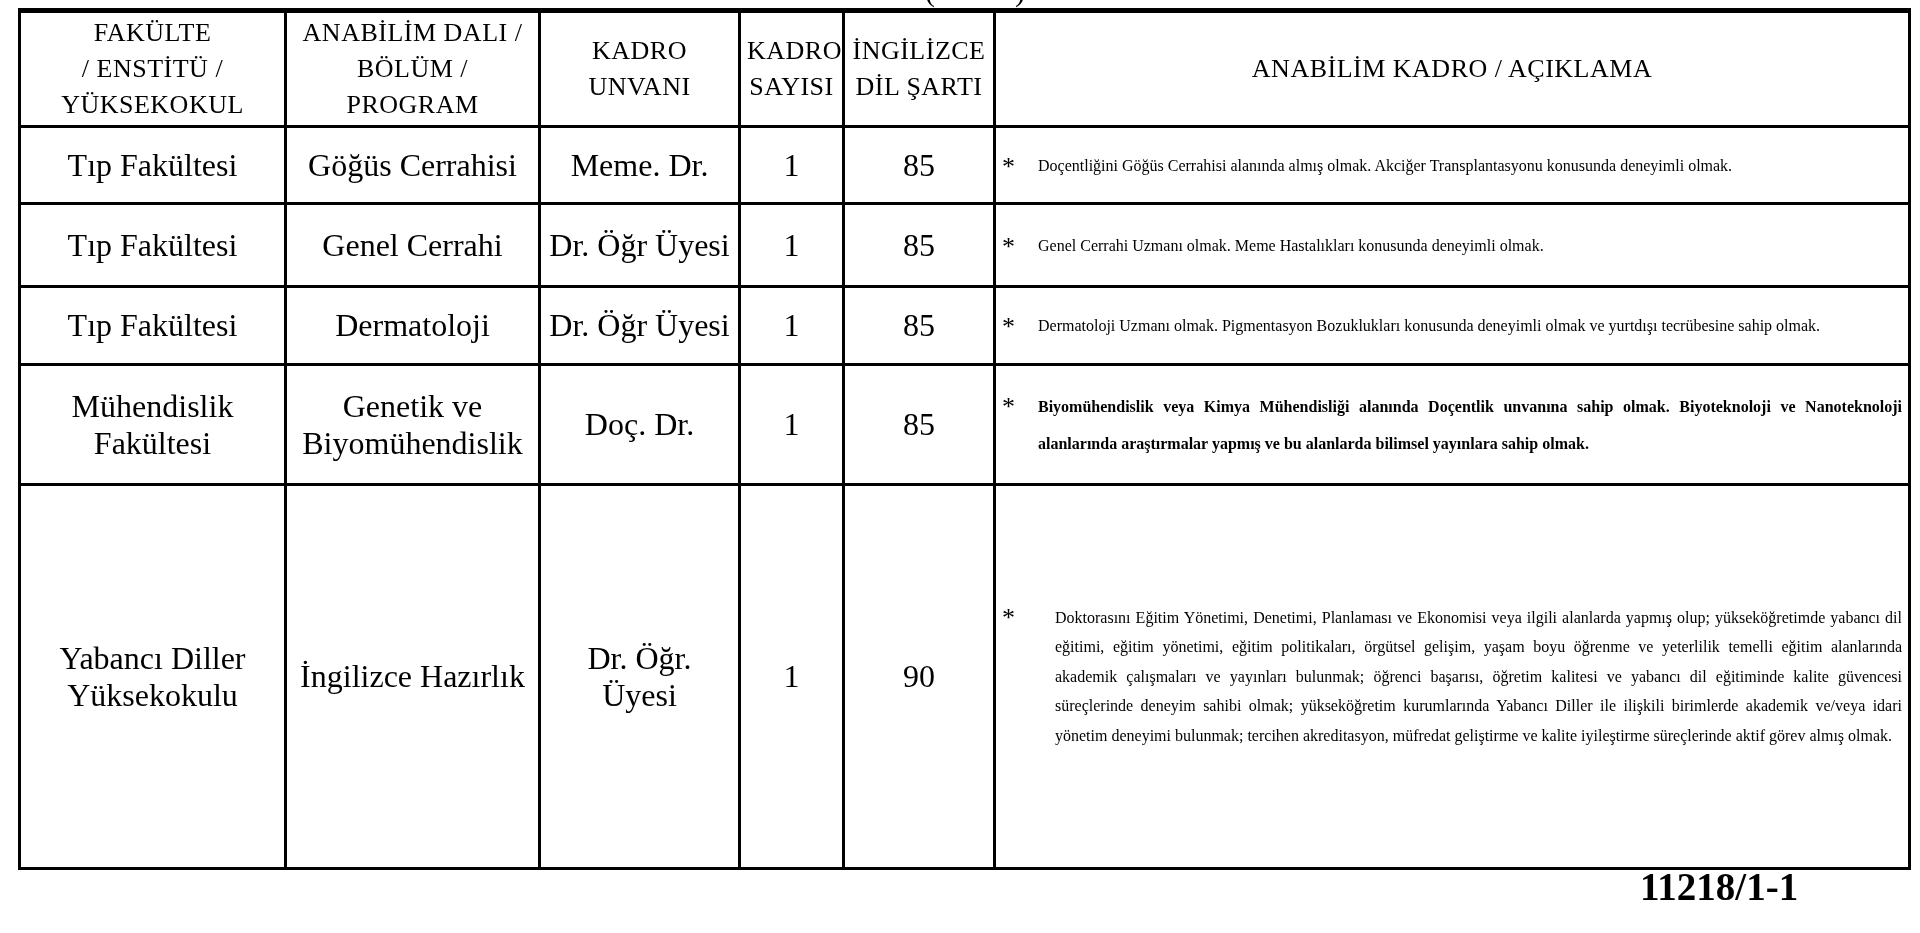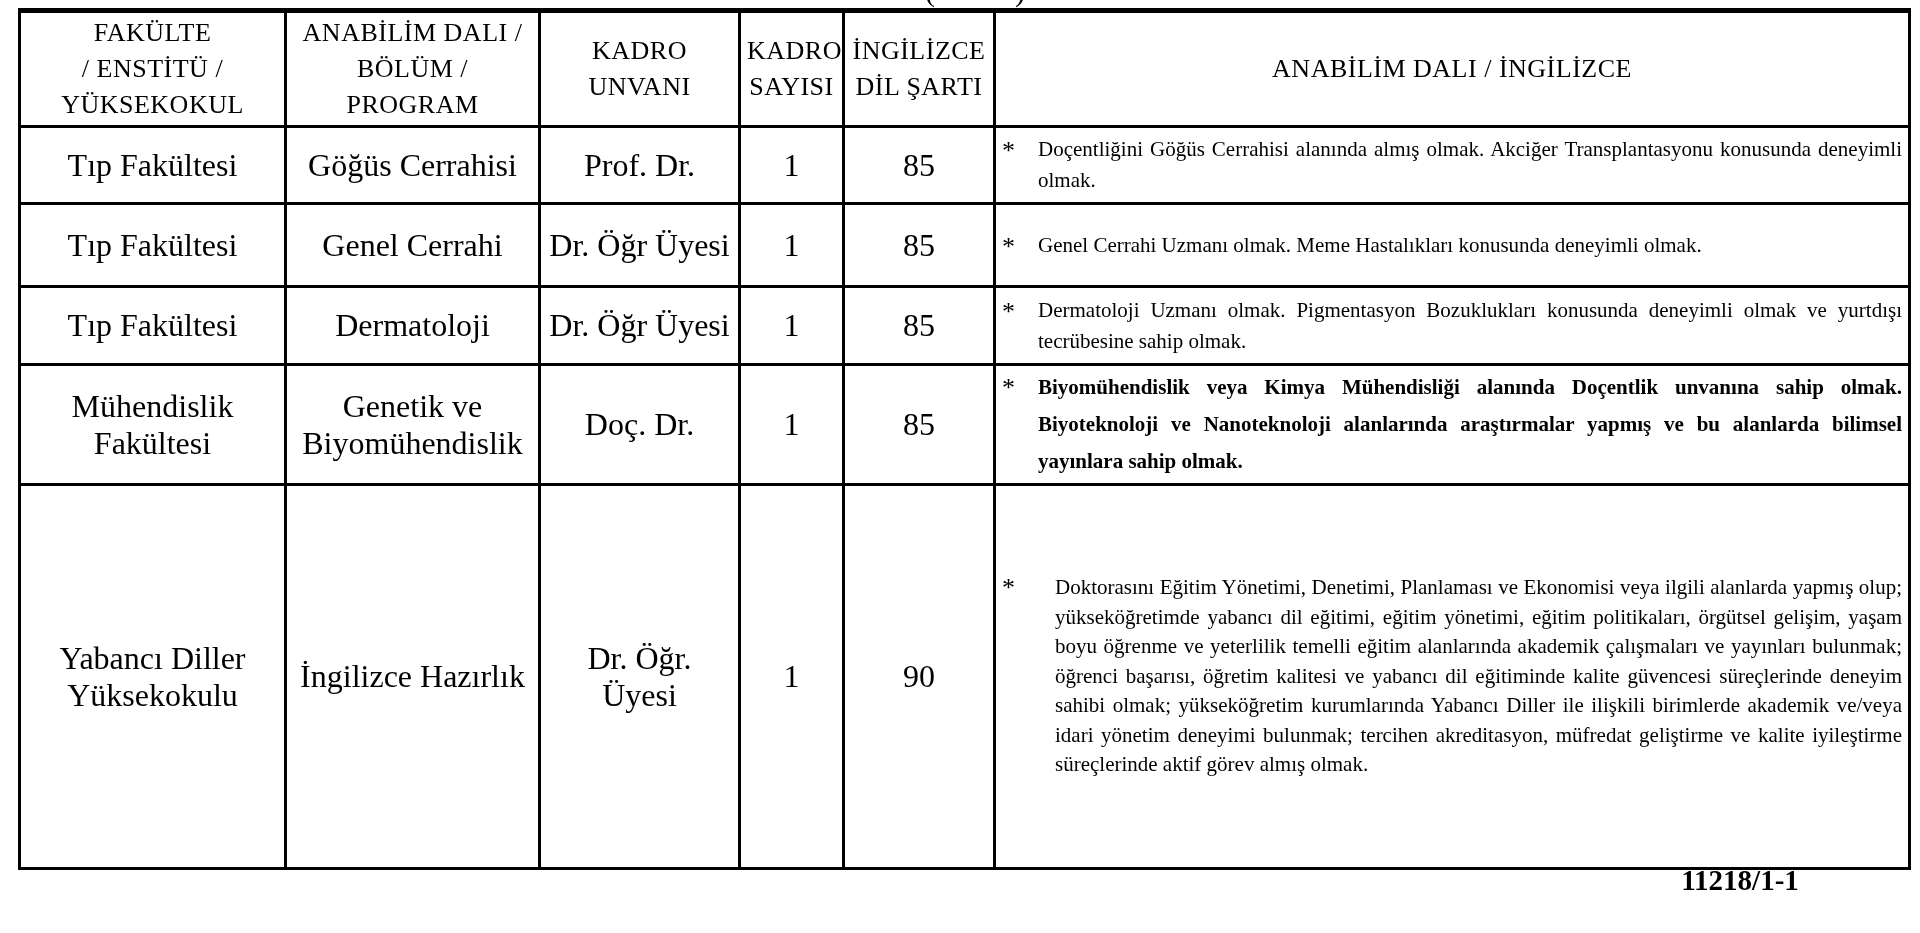--- a/index.html
+++ b/index.html
@@ -25,29 +25,29 @@
   td.c { font-size:32px; white-space:pre-line; }
   tr.r1 { height:77px; }
   tr.r2 { height:83px; }
   tr.r3 { height:78px; }
   tr.r4 { height:120px; }
   tr.r5 { height:384px; }
 
   td.desc { vertical-align:top; text-align:left; padding:4px 12px 4px 10px; }
   .desc-wrap { position:relative; padding-left:36px; }
   .bullet { position:absolute; left:0; top:0; font-size:26px; }
-  .desc-text { text-align:justify; font-size:21px; }
+  .desc-text { text-align:justify; font-size:16px; }
   tr.r1 .desc-text, tr.r2 .desc-text, tr.r3 .desc-text { line-height:31px; }
   tr.r1 .bullet, tr.r2 .bullet, tr.r3 .bullet { top:2px; }
   tr.r4 .desc-text { line-height:37px;font-weight:bold; }
   tr.r4 .bullet { top:4px; }
   tr.r5 .desc-text { line-height:29.5px;margin-left:17px; }
 
   .footer-ref { position:absolute; left:1640px; top:864px; width:200px;
-    font-size:29px; font-weight:600; text-align:center; }
+    font-size:39px; font-weight:600; text-align:left; }
 </style>
 </head>
 <body>
 
 <div class="page">
 
   <div class="crop-fragment">
     <div class="inner">
       <span>(</span>
       <span>)</span>
@@ -70,28 +70,28 @@
 YÜKSEKOKUL</th>
         <th>ANABİLİM DALI /
 BÖLÜM /
 PROGRAM</th>
         <th>KADRO
 UNVANI</th>
         <th>KADRO
 SAYISI</th>
         <th>İNGİLİZCE
 DİL ŞARTI</th>
-        <th>ANABİLİM DALI / İNGİLİZCE</th>
+        <th>ANABİLİM KADRO / AÇIKLAMA</th>
       </tr>
     </thead>
     <tbody>
       <tr class="r1">
         <td class="c">Tıp Fakültesi</td>
         <td class="c">Göğüs Cerrahisi</td>
-        <td class="c">Prof. Dr.</td>
+        <td class="c">Meme. Dr.</td>
         <td class="c">1</td>
         <td class="c">85</td>
         <td class="desc">
           <div class="desc-wrap">
             <span class="bullet">*</span>
             <div class="desc-text">Doçentliğini Göğüs Cerrahisi alanında almış olmak. Akciğer Transplantasyonu konusunda deneyimli olmak.</div>
           </div>
         </td>
       </tr>
       <tr class="r2">

